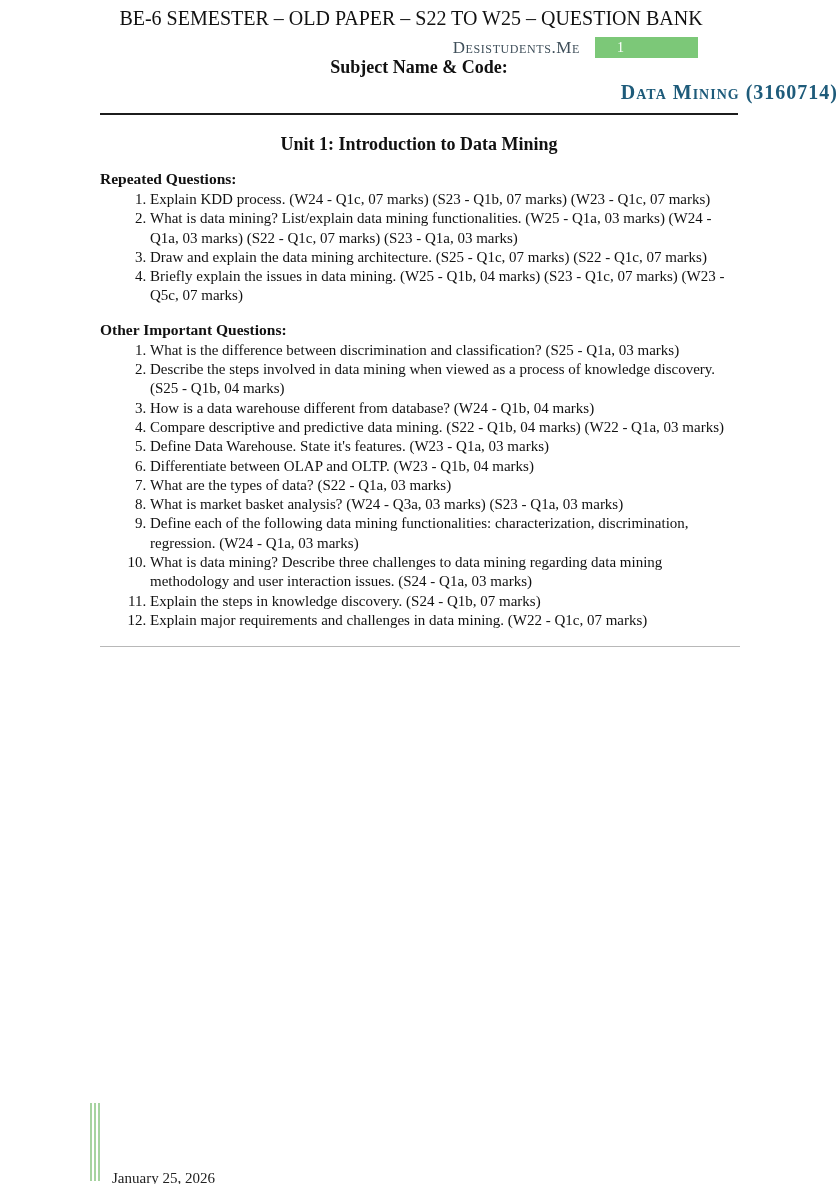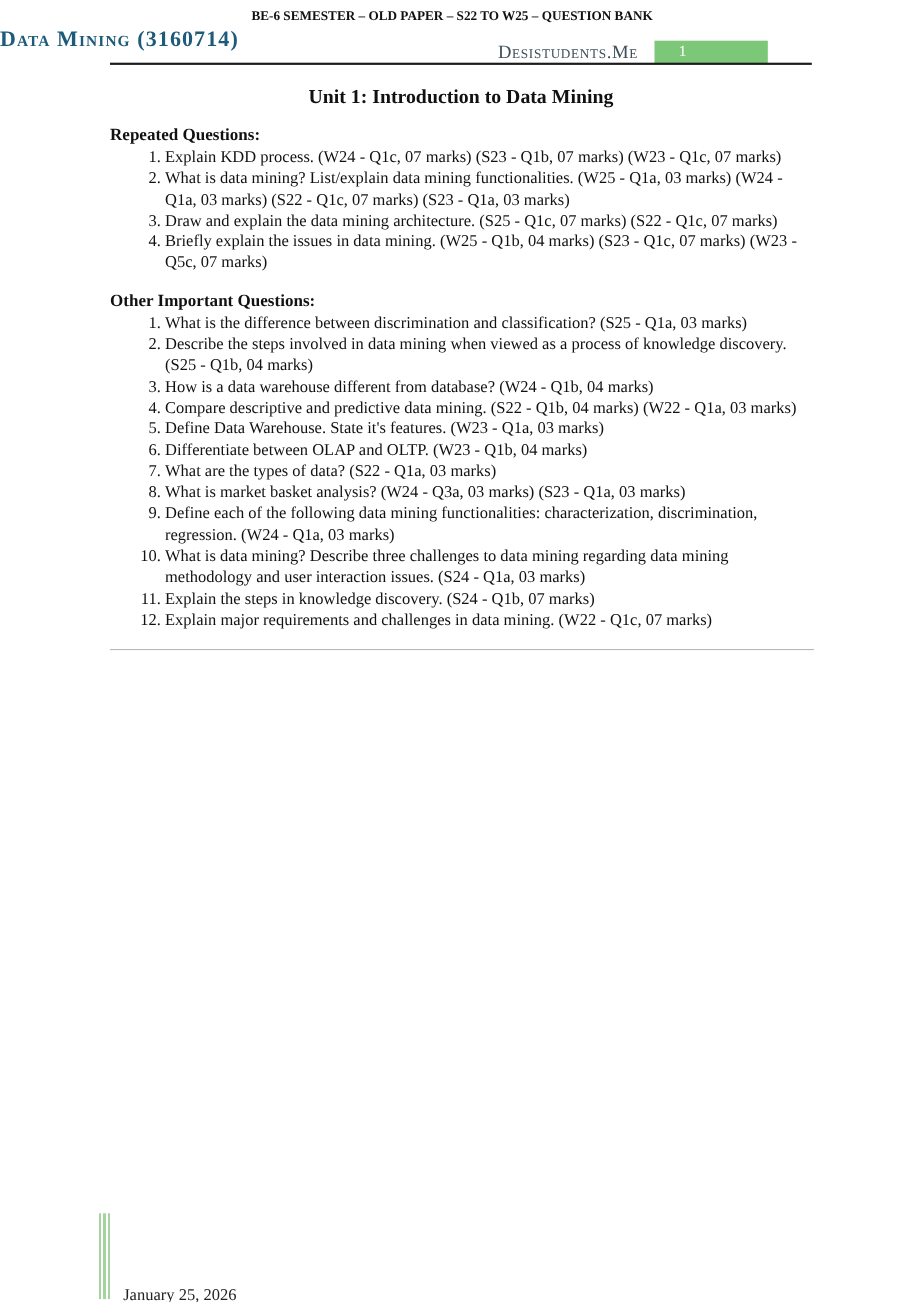--- a/index.html
+++ b/index.html
@@ -40,32 +40,32 @@
   h1.univ {
     margin:133px 0 0 0;
     text-align:center;
     font-size:27px;
     font-weight:bold;
     letter-spacing:0.3px;
   }
   h2.subtitle {
     margin:7px 16px 0 0;
     text-align:center;
-    font-size:12px;
-    font-weight:bold;
+    font-size:20px;
+    font-weight:normal;
   }
   h3.subject-label {
     margin:27px 0 0 0;
     text-align:center;
     font-size:18px;
     font-weight:bold;
   }
   .subject-code {
     margin:3px 0 0 0;
-    text-align:left;
+    text-align:right;
     font-size:20px;
     font-weight:bold;
     font-variant:small-caps;
     letter-spacing:1px;
     color:#1e5b7a;
   }
   hr.rule-dark {
     border:none;
     border-top:2px solid #1c1c1c;
     margin:9px 100px 0 100px;
@@ -117,20 +117,21 @@
 
   <div class="header">
     <span class="brand">Desistudents.Me</span>
     <span class="pagenum-box">
       <span>1</span>
     </span>
   </div>
 
   <div class="content">
     <h2 class="subtitle">BE-6 SEMESTER – OLD PAPER – S22 TO W25 – QUESTION BANK</h2>
+    <h3 class="subject-label">Subject Name &amp; Code:</h3>
     <div class="subject-code">Data Mining (3160714)</div>
     <hr class="rule-dark">
     <h4 class="unit-title">Unit 1: Introduction to Data Mining</h4>
 
     <div class="section-heading">Repeated Questions:</div>
     <ol class="qlist">
         <li>Explain KDD process. (W24 - Q1c, 07 marks) (S23 - Q1b, 07 marks) (W23 - Q1c, 07 marks)</li>
         <li>What is data mining? List/explain data mining functionalities. (W25 - Q1a, 03 marks) (W24 - Q1a, 03 marks) (S22 - Q1c, 07 marks) (S23 - Q1a, 03 marks)</li>
         <li>Draw and explain the data mining architecture. (S25 - Q1c, 07 marks) (S22 - Q1c, 07 marks)</li>
         <li>Briefly explain the issues in data mining. (W25 - Q1b, 04 marks) (S23 - Q1c, 07 marks) (W23 - Q5c, 07 marks)</li>

